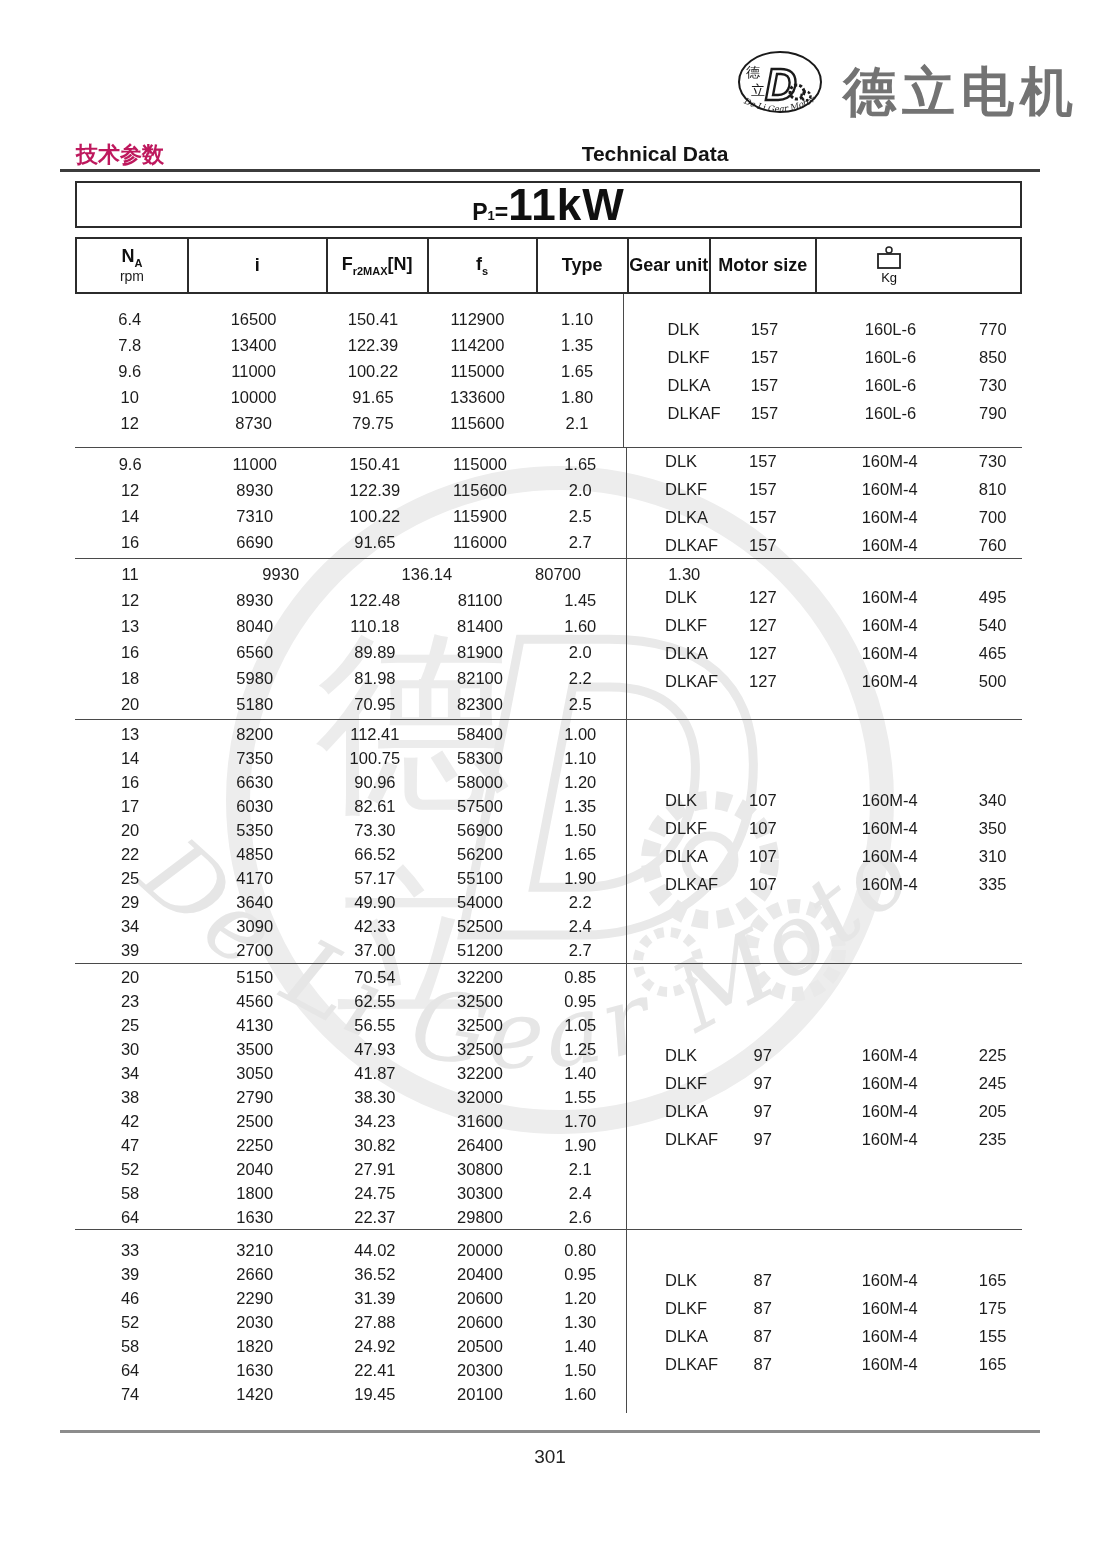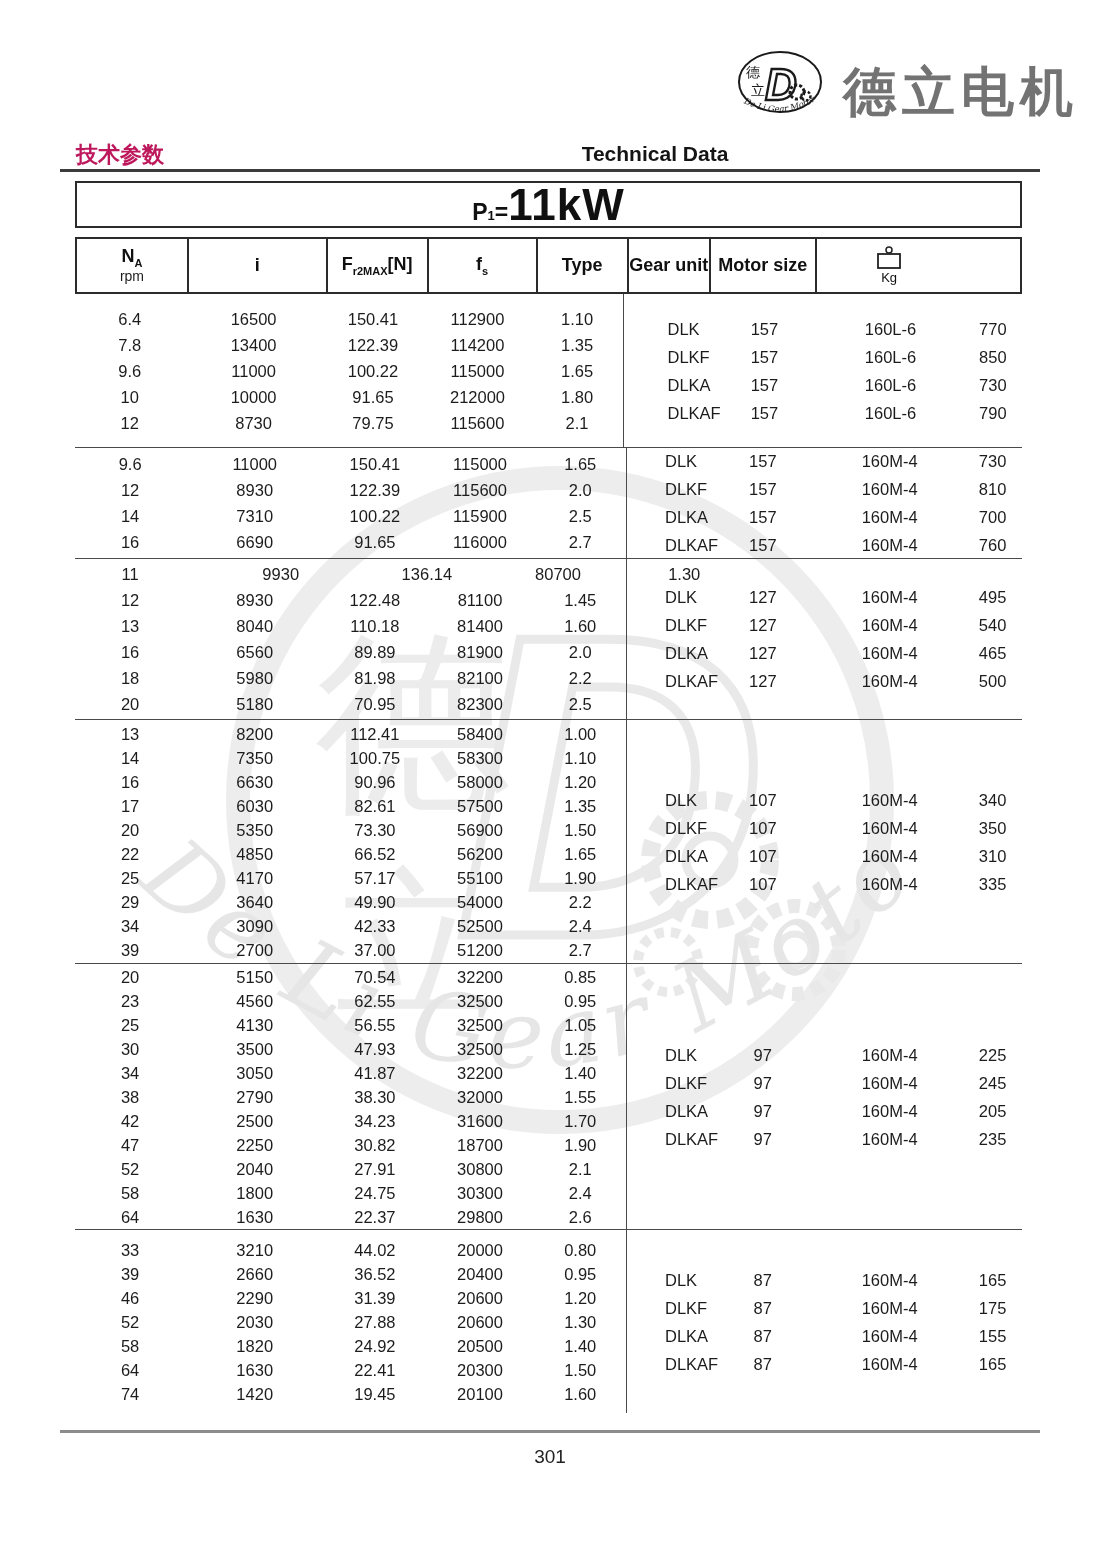--- a/index.html
+++ b/index.html
@@ -175,21 +175,21 @@
               <span class="c">9.6</span>
               <span class="c">11000</span>
               <span class="c">100.22</span>
               <span class="c">115000</span>
               <span class="c">1.65</span>
             </div>
             <div class="drow" style="line-height: 26px;">
               <span class="c">10</span>
               <span class="c">10000</span>
               <span class="c">91.65</span>
-              <span class="c">212000</span>
+              <span class="c">133600</span>
               <span class="c">1.80</span>
             </div>
             <div class="drow" style="line-height: 26px;">
               <span class="c">12</span>
               <span class="c">8730</span>
               <span class="c">79.75</span>
               <span class="c">115600</span>
               <span class="c">2.1</span>
             </div>
           </div>
@@ -498,21 +498,21 @@
               <span class="c">42</span>
               <span class="c">2500</span>
               <span class="c">34.23</span>
               <span class="c">31600</span>
               <span class="c">1.70</span>
             </div>
             <div class="drow" style="line-height: 24px;">
               <span class="c">47</span>
               <span class="c">2250</span>
               <span class="c">30.82</span>
-              <span class="c">18700</span>
+              <span class="c">26400</span>
               <span class="c">1.90</span>
             </div>
             <div class="drow" style="line-height: 24px;">
               <span class="c">52</span>
               <span class="c">2040</span>
               <span class="c">27.91</span>
               <span class="c">30800</span>
               <span class="c">2.1</span>
             </div>
             <div class="drow" style="line-height: 24px;">

